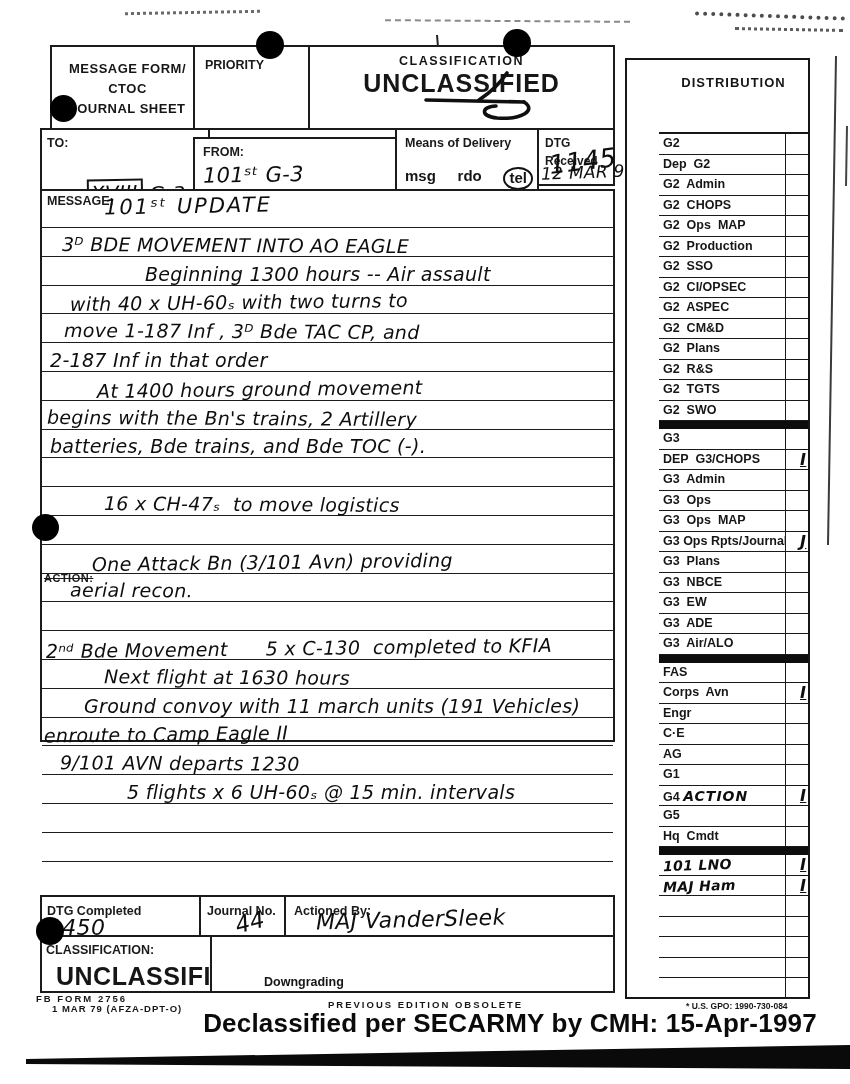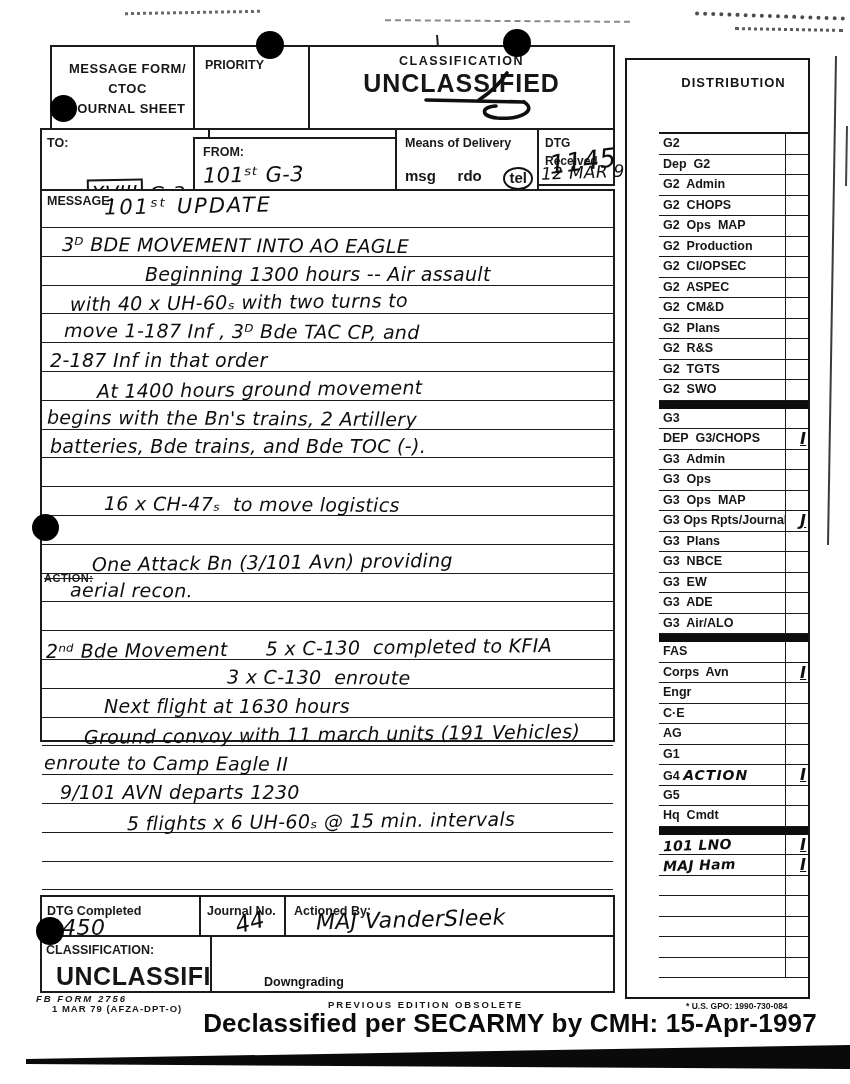--- a/index.html
+++ b/index.html
@@ -69,21 +69,21 @@
   .dist-row{display:flex;height:20.5px;border-bottom:1.5px solid #1a1a1a;box-sizing:border-box;}
   .dist-label{flex:0 0 122px;font-size:12.5px;font-weight:600;padding:2px 0 0 4px;white-space:pre;overflow:hidden;}
   .dist-mark{flex:1;border-left:1.5px solid #1a1a1a;position:relative;}
   .dist-sep{height:8px;background:#0d0d0d;}
   .mark-hw{position:absolute;left:14px;top:0px;font-size:16px;font-weight:bold;text-decoration:underline overline;}
   .dist-hw{font-size:14px;font-weight:bold;font-style:italic;letter-spacing:1px;}
   .dist-hw-row{font-size:14px;transform:rotate(-2deg);display:inline-block;}
   
   .hole{position:absolute;background:#000;border-radius:50%;z-index:6;}
   
-  #fb-line1{left:36px;top:993px;font-size:9.5px;font-weight:bold;letter-spacing:2px;font-style:italic;}
+  #fb-line1{left:36px;top:993px;font-size:9.5px;font-weight:bold;letter-spacing:2px;}
   #fb-line2{left:52px;top:1003px;font-size:9.5px;font-weight:bold;letter-spacing:1px;}
   #obsolete{left:328px;top:999px;font-size:9.5px;font-weight:bold;letter-spacing:2px;}
   #gpo{left:686px;top:1001px;font-size:8.5px;font-weight:bold;}
   #declass{left:170px;top:1008px;width:680px;text-align:center;font-size:26px;font-weight:bold;color:#0b0b0b;letter-spacing:.2px;}
   
   .noise{position:absolute;border-top:3px dotted #6a6a6a;}
   #artifacts{position:absolute;left:0;top:0;z-index:5;pointer-events:none;}
 </style>
 </head>
 <body>
@@ -185,23 +185,20 @@
         </div>
         <div class="msg-row">
           <span class="action-struck">ACTION:</span>
           <span class="hw msg-text" style="left: 28px;">aerial recon.</span>
         </div>
         <div class="msg-row"></div>
         <div class="msg-row">
           <span class="hw msg-text" style="left: 4px;">2ⁿᵈ Bde Movement      5 x C-130  completed to KFIA</span>
         </div>
         <div class="msg-row">
-          <span class="hw msg-text" style="left: 185px;">3 x C-130  enroute</span>
-        </div>
-        <div class="msg-row">
           <span class="hw msg-text" style="left: 62px;">Next flight at 1630 hours</span>
         </div>
         <div class="msg-row">
           <span class="hw msg-text" style="left: 42px;">Ground convoy with 11 march units (191 Vehicles)</span>
         </div>
         <div class="msg-row">
           <span class="hw msg-text" style="left: 2px;">enroute to Camp Eagle II</span>
         </div>
         <div class="msg-row">
           <span class="hw msg-text" style="left: 18px;">9/101 AVN departs 1230</span>
@@ -259,20 +256,24 @@
       <div class="dist-row">
         <div class="dist-label">G2  CHOPS</div>
         <div class="dist-mark"></div>
       </div>
       <div class="dist-row">
         <div class="dist-label">G2  Ops  MAP</div>
         <div class="dist-mark"></div>
       </div>
       <div class="dist-row">
         <div class="dist-label">G2  Production</div>
+        <div class="dist-mark"></div>
+      </div>
+      <div class="dist-row">
+        <div class="dist-label">G2  SSO</div>
         <div class="dist-mark"></div>
       </div>
       <div class="dist-row">
         <div class="dist-label">G2  CI/OPSEC</div>
         <div class="dist-mark"></div>
       </div>
       <div class="dist-row">
         <div class="dist-label">G2  ASPEC</div>
         <div class="dist-mark"></div>
       </div>

